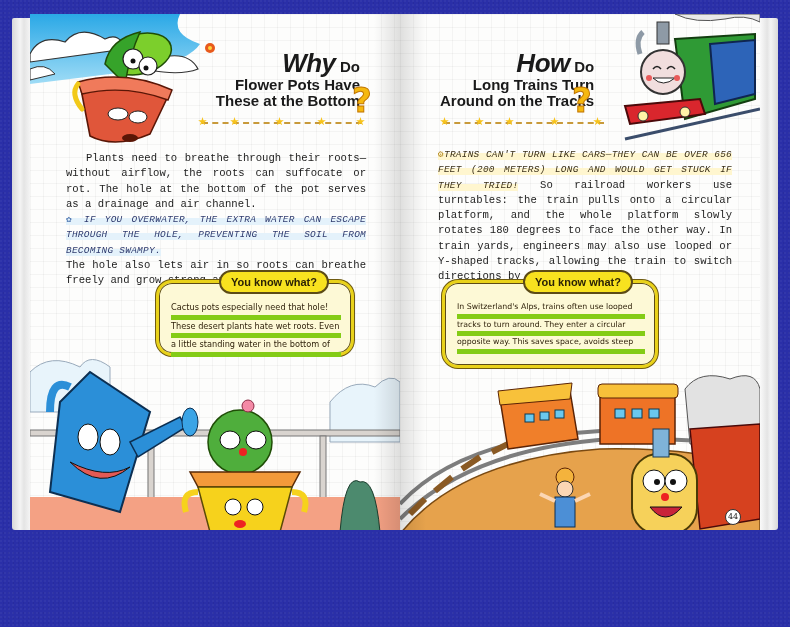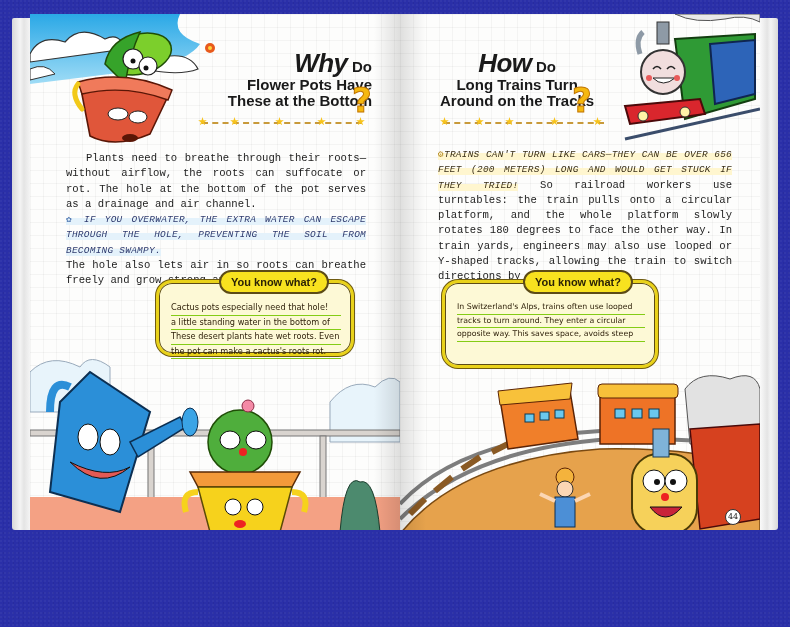--- a/index.html
+++ b/index.html
@@ -34,21 +34,21 @@
 
   .body-text { position: absolute; font-family: Liberation Mono, monospace; font-size: 10.6px; line-height: 15.3px; color: #1c1c1c; text-align: justify; }
   .highlight { font-style: italic; color: #2f3b6e; font-size: 9.4px; letter-spacing: 0.3px; background: linear-gradient(transparent 40%, #e4f2fb 40%); }
   .highlight-y { font-style: italic; color: #3a2f18; font-size: 9.4px; letter-spacing: 0.3px; background: linear-gradient(transparent 40%, #fff6cf 40%); }
   .hl-icon { color: #5a7fb5; font-style: normal; }
   .hl-icon-y { color: #b48a23; font-style: normal; }
 
   .know-box { position: absolute; background: #fdf9d6; border: 3px solid #e9d21a; border-radius: 16px; box-shadow: 0 0 0 1px #5c4b16 inset, 0 0 0 1px #6f5b10; padding: 18px 10px 8px 12px; }
   .know-tag { position: absolute; top: -13px; right: 22px; background: #f8e21f; border: 2px solid #5c4b16; border-radius: 12px; padding: 4px 10px; font-family: "Liberation Sans", sans-serif; font-weight: bold; font-size: 11px; color: #2b2206; }
   .know-text { font-family: "DejaVu Sans", sans-serif; font-size: 8.2px; line-height: 13.6px; color: #2b1d07; }
-  .know-text span { display: block; border-bottom: 1px solid #84cc16; }
+  .know-text span { display: block; border-bottom: 5px solid #84cc16; }
 
   .illus { position: absolute; }
   .page-num { position: absolute; width: 16px; height: 16px; border-radius: 50%; background: #fff; border: 1.5px solid #333; font-size: 8px; line-height: 13px; text-align: center; font-family: "DejaVu Serif", serif; color: #222; }
 </style>
 </head>
 <body>
 
 <div class="book">
   <div class="page-edge-left"></div>
   <div class="page-edge-right"></div>
@@ -75,21 +75,21 @@
       <circle cx="180" cy="34" r="5" fill="#e85a1c"></circle>
         <circle cx="180" cy="34" r="2" fill="#ffd33d"></circle>
       <path d="M50 70 Q90 58 140 78 L120 120 Q85 135 60 122 Z" fill="#e0563a" stroke="#5a1606" stroke-width="1.6"></path>
       <path d="M48 68 Q95 55 142 76 L138 86 Q95 70 52 80 Z" fill="#f07a5b" stroke="#5a1606" stroke-width="1.4"></path>
       <ellipse cx="88" cy="100" rx="10" ry="6" fill="#fff" stroke="#222"></ellipse>
         <ellipse cx="108" cy="103" rx="9" ry="6" fill="#fff" stroke="#222"></ellipse>
       <ellipse cx="100" cy="124" rx="8" ry="4" fill="#5a1606"></ellipse>
       <path d="M48 70 Q40 80 52 95" stroke="#f2c919" stroke-width="5" fill="none" stroke-linecap="round"></path>
     </svg>
 
-    <div class="title" style="right:28px; top:36px;">
+    <div class="title" style="right:40px; top:36px;">
       <span class="big">Why</span>
       <span class="do">Do</span>
       <span class="line">Flower Pots Have</span>
       <span class="line">These at the Bottom</span>
     </div>
     <div class="qmark" style="left:322px; top:66px;">?</div>
     <div class="dotline" style="left:172px; top:108px; width:160px;"></div>
     <div class="star" style="left:168px; top:103px;"></div>
     <div class="star" style="left:200px; top:103px;"></div>
     <div class="star" style="left:245px; top:103px;"></div>
@@ -101,23 +101,22 @@
       <br>
       <span class="highlight"><span class="hl-icon">✿</span> <span>IF YOU OVERWATER, THE EXTRA WATER CAN ESCAPE THROUGH THE HOLE, PREVENTING THE SOIL FROM BECOMING SWAMPY.</span></span>
       <br>
       <span>The hole also lets air in so roots can breathe freely and grow strong and healthy!</span>
     </div>
 
     <div class="know-box" style="left:126px; top:266px; width:198px; height:76px;">
       <div class="know-tag">You know what?</div>
       <div class="know-text">
         <span>Cactus pots especially need that hole!</span>
+        <span>These desert plants hate wet roots. Even</span>
         <span>a little standing water in the bottom of</span>
-        <span>These desert plants hate wet roots. Even</span>
-        <span>the pot can make a cactus's roots rot.</span>
       </div>
     </div>
 
     <svg class="illus" style="left:0;top:318px" width="370" height="200" viewBox="0 0 370 200">
       <path d="M0 40 Q20 20 50 35 Q60 20 80 35 L80 80 L0 80Z" fill="#e8f4fb" stroke="#9ab" stroke-width="1"></path>
       <path d="M300 70 Q320 45 345 55 Q360 40 370 50 L370 110 L300 110Z" fill="#e8f4fb" stroke="#9ab" stroke-width="1"></path>
       <rect x="0" y="98" width="370" height="6" fill="#d9d4cf" stroke="#777" stroke-width="1"></rect>
       <rect x="60" y="104" width="6" height="70" fill="#d9d4cf" stroke="#777"></rect>
       <rect x="118" y="104" width="6" height="70" fill="#d9d4cf" stroke="#777"></rect>
       <rect x="290" y="104" width="6" height="70" fill="#d9d4cf" stroke="#777"></rect>
@@ -141,21 +140,21 @@
       <circle cx="203" cy="175" r="8" fill="#fff" stroke="#111"></circle>
         <circle cx="225" cy="175" r="8" fill="#fff" stroke="#111"></circle>
       <ellipse cx="210" cy="192" rx="6" ry="4" fill="#e22"></ellipse>
       <path d="M310 200 Q315 140 330 150 Q345 145 350 200Z" fill="#4c8a6e" stroke="#1d3d2e"></path>
     </svg>
     <div class="page-num" style="left:10px; top:495px;margin-top:23px;">43</div>
     <div class="spine-shadow-l"></div>
   </div>
 
   <div class="page page-right">
-    <div class="title" style="left:40px; top:36px; text-align:center;">
+    <div class="title" style="left:40px; top:36px; text-align:right;">
       <span class="big">How</span>
       <span class="do">Do</span>
       <span class="line">Long Trains Turn</span>
       <span class="line">Around on the Tracks</span>
     </div>
     <div class="qmark" style="left:172px; top:66px;">?</div>
     <div class="dotline" style="left:44px; top:108px; width:160px;"></div>
     <div class="star" style="left:40px; top:103px;"></div>
     <div class="star" style="left:75px; top:103px;"></div>
     <div class="star" style="left:105px; top:103px;"></div>

